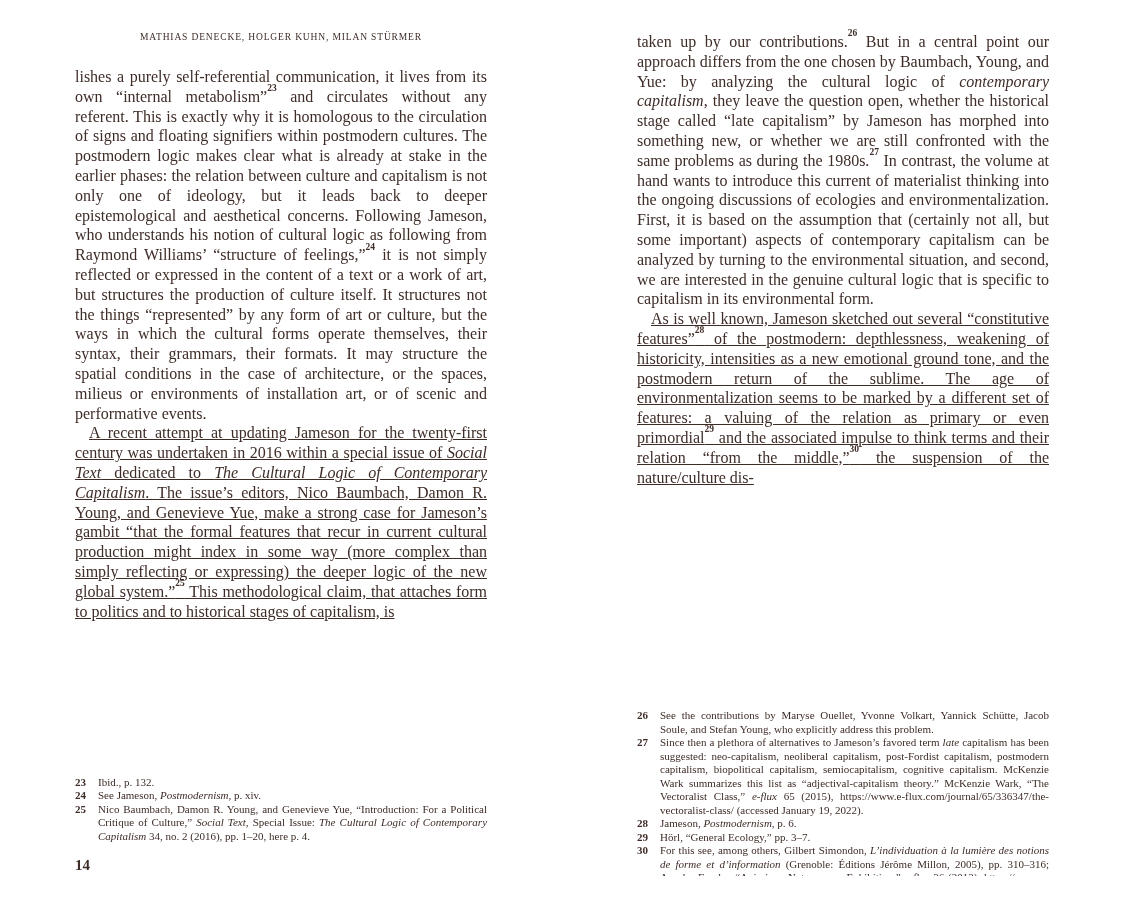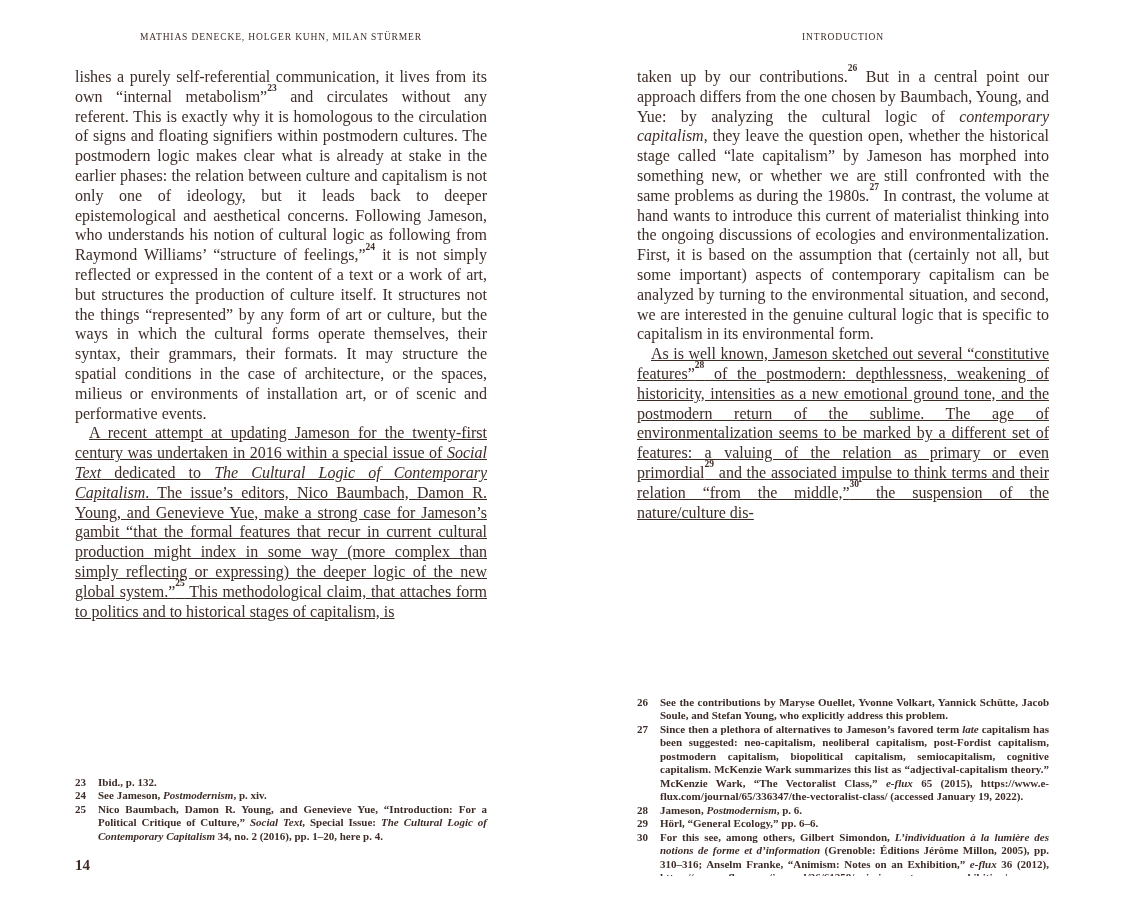--- a/index.html
+++ b/index.html
@@ -24,21 +24,21 @@
   }
   .body-text p.indent { text-indent:14px;text-decoration:underline; }
   .body-text sup, .fn-body sup {
     font-size:9.5px; font-weight:700; line-height:0;
     position:relative; top:-0.45em;
   }
   .body-text em, .fn-body em { font-style:italic; }
   .footnotes { margin-top:auto; padding-bottom:6px; }
   .footnote { display:flex; font-size:11px; line-height:13.5px; }
   .fn-num { width:23px; flex-shrink:0; font-weight:700; }
-  .fn-body { flex:1; text-align:justify; overflow-wrap:anywhere; hyphens:auto;font-weight:bold; -webkit-hyphens:auto; }
+  .fn-body { flex:1; text-align:justify; overflow-wrap:anywhere; hyphens:auto; -webkit-hyphens:auto; }
   .folio {
     text-align:left; font-weight:700; font-size:15px;
     padding:8px 0 30px 0;
   }
 </style>
 </head>
 <body>
 
 <div class="spread">
 
@@ -59,41 +59,40 @@
         </div>
         <div class="footnote">
           <span class="fn-num">25</span>
           <span class="fn-body">Nico Baumbach, Damon R. Young, and Genevieve Yue, “Introduction: For a Political Critique of Culture,” <em>Social Text</em>, Special Issue: <em>The Cultural Logic of Contemporary Capitalism</em> 34, no. 2 (2016), pp. 1–20, here p. 4.</span>
         </div>
       </div>
     <div class="folio">14</div>
   </div>
 
   <div class="page">
-    <div class="running-head">INTRODUCTION</div>
     <div class="body-text">
         <p>taken up by our contributions.<sup>26</sup> But in a central point our approach differs from the one chosen by Baumbach, Young, and Yue: by analyzing the cultural logic of <em>contemporary capitalism</em>, they leave the question open, whether the historical stage called “late capitalism” by Jameson has morphed into something new, or whether we are still confronted with the same problems as during the 1980s.<sup>27</sup> In contrast, the volume at hand wants to introduce this current of materialist thinking into the ongoing discussions of ecologies and environmentalization. First, it is based on the assumption that (certainly not all, but some important) aspects of contemporary capitalism can be analyzed by turning to the environmental situation, and second, we are interested in the genuine cultural logic that is specific to capitalism in its environmental form.</p>
         <p class="indent">As is well known, Jameson sketched out several “constitutive features”<sup>28</sup> of the postmodern: depthlessness, weakening of historicity, intensities as a new emotional ground tone, and the postmodern return of the sublime. The age of environmentalization seems to be marked by a different set of features: a valuing of the relation as primary or even primordial<sup>29</sup> and the associated impulse to think terms and their relation “from the middle,”<sup>30</sup> the suspension of the nature/culture dis-</p>
       </div>
     <div class="footnotes">
         <div class="footnote">
           <span class="fn-num">26</span>
           <span class="fn-body">See the contributions by Maryse Ouellet, Yvonne Volkart, Yannick Schütte, Jacob Soule, and Stefan Young, who explicitly address this problem.</span>
         </div>
         <div class="footnote">
           <span class="fn-num">27</span>
           <span class="fn-body">Since then a plethora of alternatives to Jameson’s favored term <em>late</em> capitalism has been suggested: neo-capitalism, neoliberal capitalism, post-Fordist capitalism, postmodern capitalism, biopolitical capitalism, semiocapitalism, cognitive capitalism. McKenzie Wark summarizes this list as “adjectival-capitalism theory.” McKenzie Wark, “The Vectoralist Class,” <em>e-flux</em> 65 (2015), https://www.e-flux.com/journal/65/336347/the-vectoralist-class/ (accessed January 19, 2022).</span>
         </div>
         <div class="footnote">
           <span class="fn-num">28</span>
           <span class="fn-body">Jameson, <em>Postmodernism</em>, p. 6.</span>
         </div>
         <div class="footnote">
           <span class="fn-num">29</span>
-          <span class="fn-body">Hörl, “General Ecology,” pp. 6–6.</span>
+          <span class="fn-body">Hörl, “General Ecology,” pp. 3–7.</span>
         </div>
         <div class="footnote">
           <span class="fn-num">30</span>
           <span class="fn-body">For this see, among others, Gilbert Simondon, <em>L’individuation à la lumière des notions de forme et d’information</em> (Grenoble: Éditions Jérôme Millon, 2005), pp. 310–316; Anselm Franke, “Animism: Notes on an Exhibition,” <em>e-flux</em> 36 (2012), https://www.e-flux.com/journal/36/61258/animism-notes-on-an-exhibition/ (accessed February</span>
         </div>
       </div>
   </div>
 
 </div>
 

